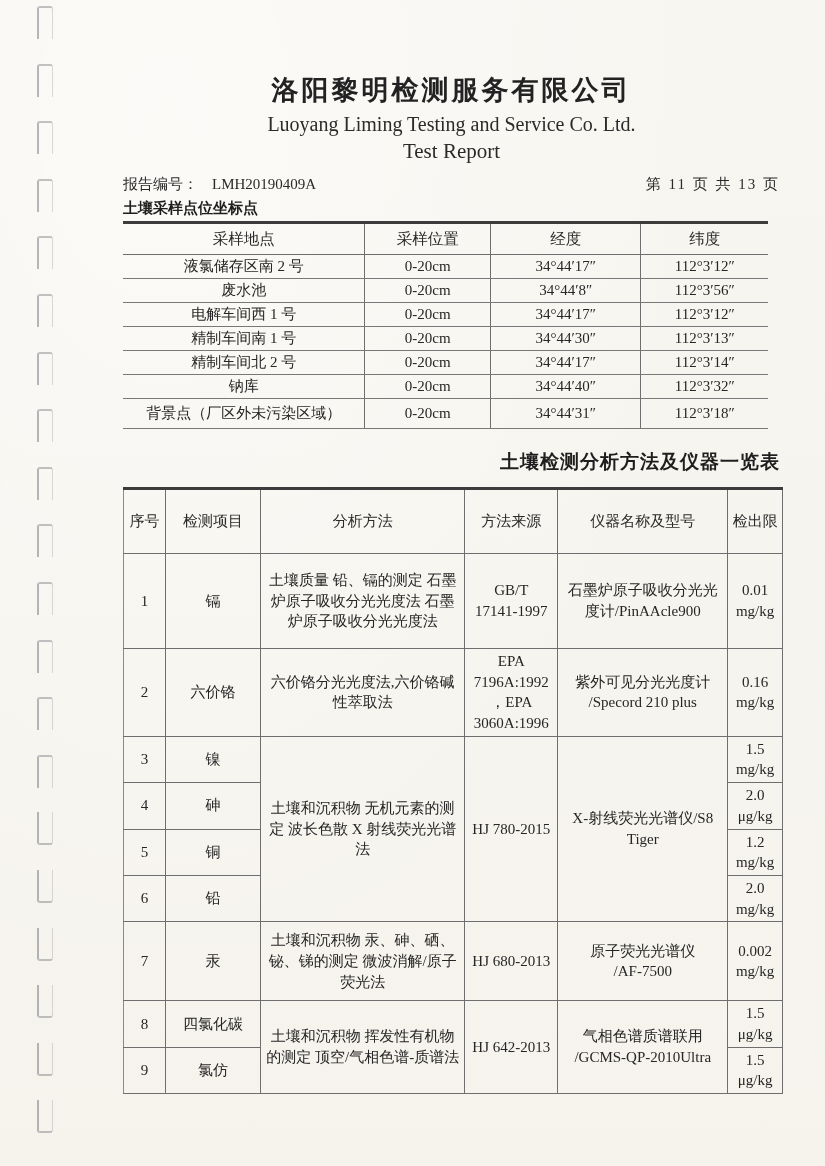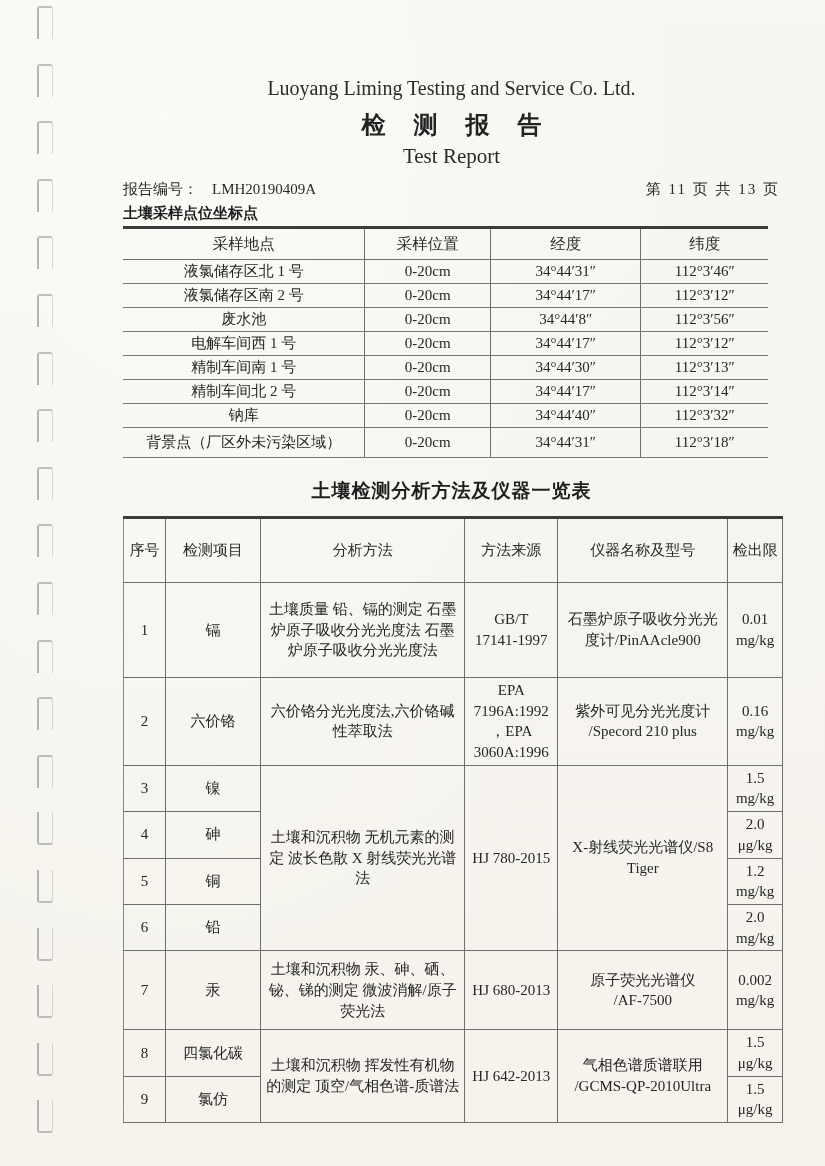--- a/index.html
+++ b/index.html
@@ -54,21 +54,21 @@
   #table1 td{
     font-size:15px;height:23px;text-align:center;padding:0 4px;
     border-bottom:1px solid #787878;color:#262626;
   }
   #table1 th + th, #table1 td + td{border-left:1px solid #6e6e6e;}
   #table1 tbody tr:last-child td{height:29px;}
 
   
   .tbl2-title{
     font-family:"Liberation Sans","DejaVu Sans",sans-serif;
-    text-align:center;font-size:19px;font-weight:bold;letter-spacing:1px;
+    text-align:right;font-size:19px;font-weight:bold;letter-spacing:1px;
     margin:20px 0 12px;color:#1e1e1e;
   }
 
   
   #table2{width:660px;border-top:3px solid #3c3c3c;border-bottom:1px solid #5f5f5f;}
   #table2 th{
     font-weight:normal;font-size:15px;height:31px;
     border:1px solid #6e6e6e;border-top:none;text-align:center;padding:16px 2px;
   }
   #table2 td{
@@ -111,22 +111,22 @@
       <div class="binder-mark alt" style="top: 870px;"></div>
       <div class="binder-mark alt" style="top: 927.6px;"></div>
       <div class="binder-mark alt" style="top: 985.2px;"></div>
       <div class="binder-mark alt" style="top: 1042.8px;"></div>
       <div class="binder-mark alt" style="top: 1100.4px;"></div>
     </div>
 
   <div class="content">
 
     <div class="hdr">
+      <div class="company-cn">洛阳黎明检测服务有限公司</div>
       <div class="company-en">Luoyang Liming Testing and Service Co. Ltd.</div>
-      <div class="report-title-cn">检 测 报 告</div>
       <div class="report-title-en">Test Report</div>
     </div>
 
     <div class="meta-row">
       <span class="meta-left">
         <span>报告编号：</span><span class="val">LMH20190409A</span>
       </span>
       <span class="page-info">第 11 页 共 13 页</span>
     </div>
 
@@ -141,26 +141,20 @@
       </colgroup>
       <thead>
         <tr>
           <th>采样地点</th>
           <th>采样位置</th>
           <th>经度</th>
           <th>纬度</th>
         </tr>
       </thead>
       <tbody id="table1-body">
-          <tr>
-            <td>液氯储存区北 1 号</td>
-            <td>0-20cm</td>
-            <td>34°44′31″</td>
-            <td>112°3′46″</td>
-          </tr>
           <tr>
             <td>液氯储存区南 2 号</td>
             <td>0-20cm</td>
             <td>34°44′17″</td>
             <td>112°3′12″</td>
           </tr>
           <tr>
             <td>废水池</td>
             <td>0-20cm</td>
             <td>34°44′8″</td>

